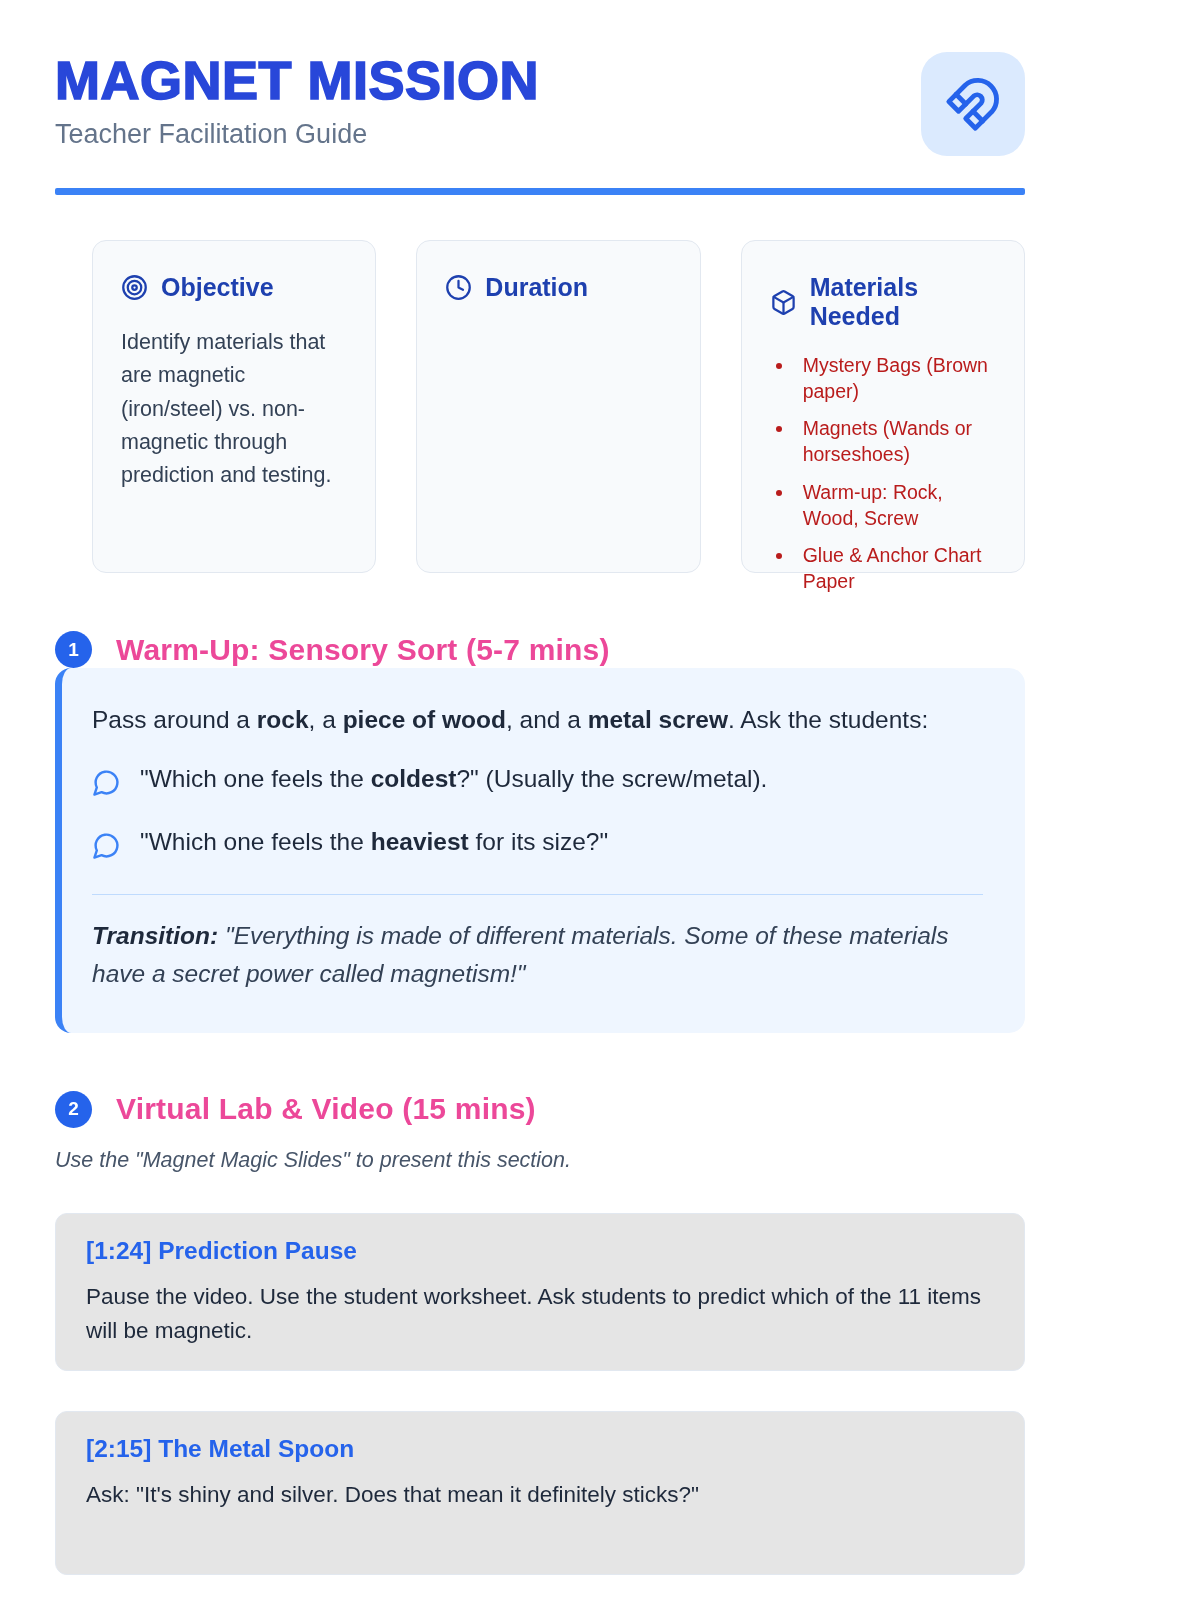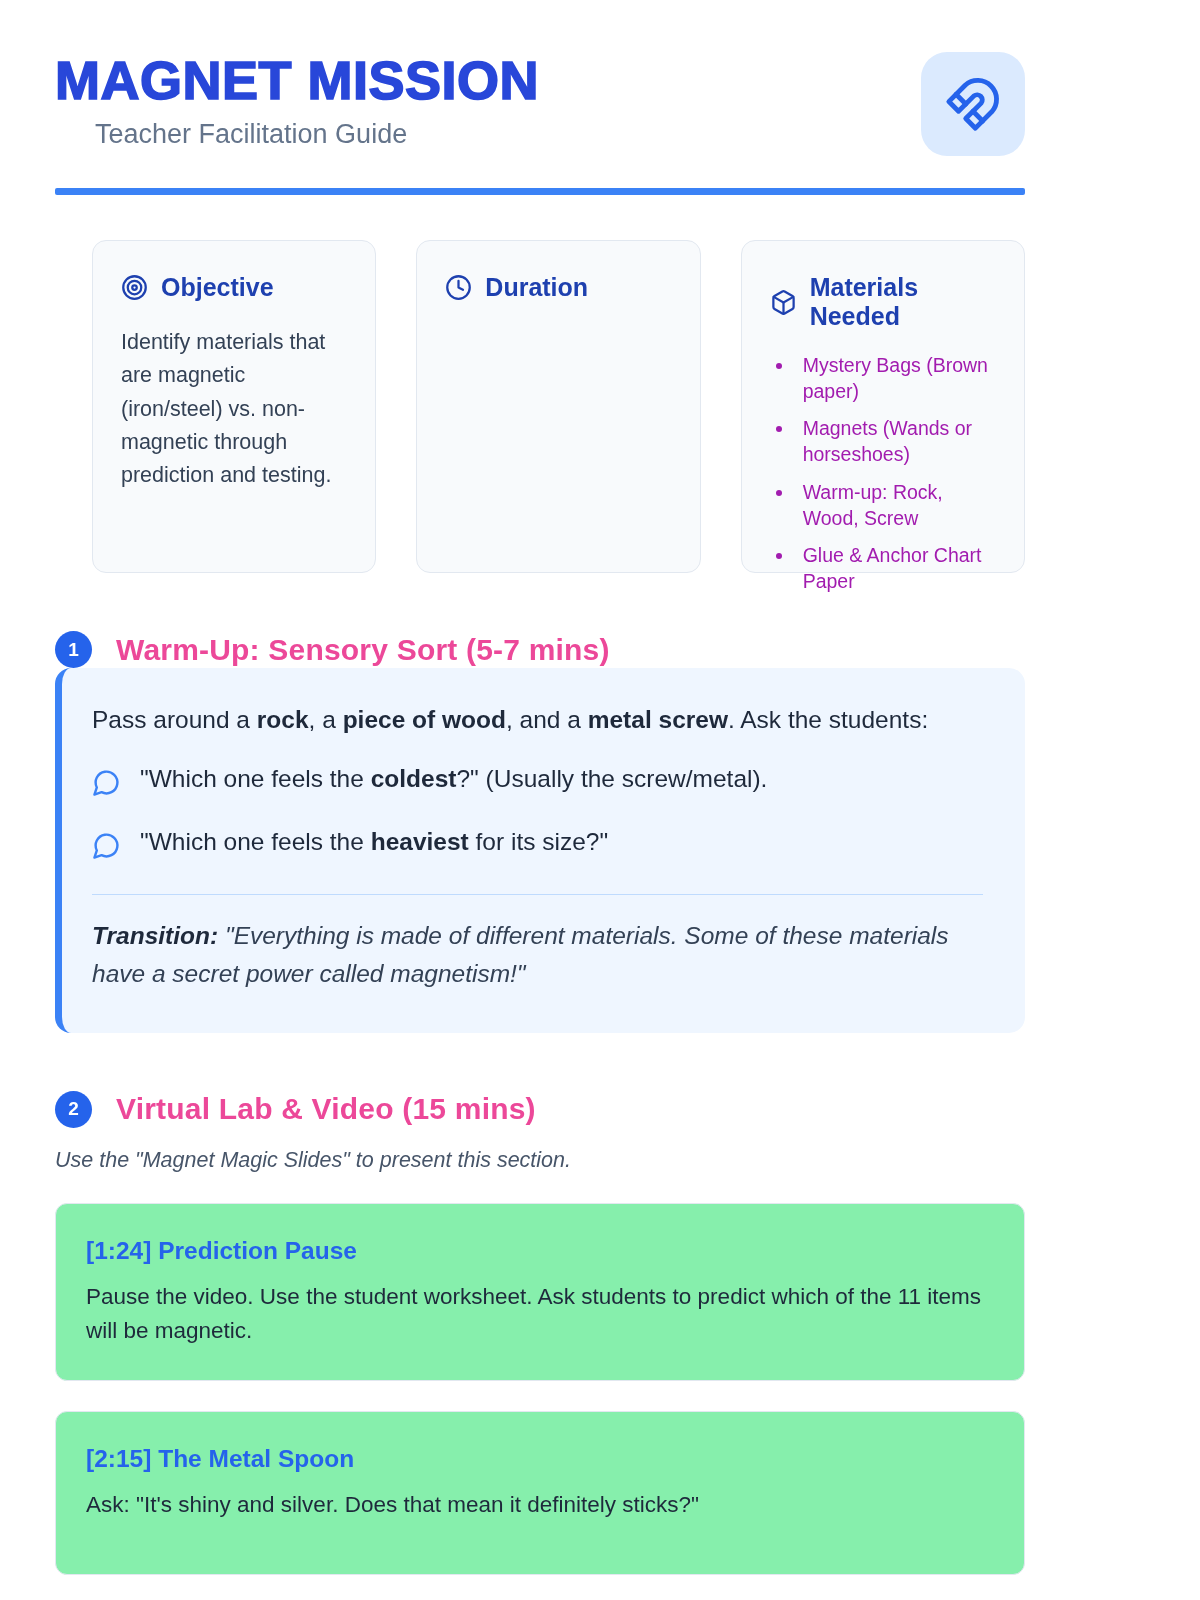--- a/index.html
+++ b/index.html
@@ -11,39 +11,39 @@
     overflow:hidden;
   }
   .page { padding:52px 55px 0 55px; width:1080px; }
 
   
   .header { display:flex; justify-content:space-between; align-items:flex-start; }
   .page-title {
     font-size:54px; font-weight:800; color:#2847D9; line-height:1.05;
     letter-spacing:0.5px; -webkit-text-stroke:1.7px #2847D9;
   }
-  .page-subtitle { margin-top:10px; font-size:27px; color:#64748B;margin-left:40px; }
+  .page-subtitle { margin-top:10px; font-size:27px; color:#64748B; }
   .icon-tile {
     width:104px; height:104px; background:#DBEAFE; border-radius:26px;
     display:flex; align-items:center; justify-content:center; flex:none;
   }
   .icon-tile svg { width:58px; height:58px; }
 
   .rule { height:7px; background:#3B82F6; margin-top:32px; border-radius:2px; }
 
   
   .cards { display:grid; grid-template-columns:repeat(3,1fr); gap:40px; margin-top:45px;padding-left:37px; }
   .card {
     background:#F8FAFC; border:1px solid #E2E8F0; border-radius:14px;
     padding:32px 28px; height:333px;
   }
   .card-head { display:flex; align-items:center; gap:13px; color:#1E40AF; font-size:25px; font-weight:700; }
   .card-head svg { width:27px; height:27px; flex:none; }
   .card-body { margin-top:24px; font-size:21.5px; line-height:1.55; color:#334155; }
-  .materials-list { margin-top:22px; padding-left:25px; font-size:19.5px; line-height:1.32; color:#a21caf; }
+  .materials-list { margin-top:22px; padding-left:25px; font-size:19.5px; line-height:1.32; color:#b91c1c; }
   .materials-list li { margin-bottom:12px; padding-left:8px; }
 
   
   .section-head { display:flex; align-items:center; gap:24px; margin-top:58px; }
   .badge {
     width:37px; height:37px; border-radius:50%; background:#2563EB; color:#fff;
     font-size:19px; font-weight:700; display:flex; align-items:center; justify-content:center; flex:none;
   }
   .section-title { font-size:30px; font-weight:800; color:#ec4899; letter-spacing:0.2px; }
 
@@ -56,22 +56,22 @@
   .q-row { display:flex; align-items:flex-start; gap:19px; margin-top:31px; font-size:24.5px; color:#1E293B; }
   .q-row svg { width:29px; height:29px; flex:none; margin-top:3px; }
   .callout-divider { height:1px; background:#BFDBFE; margin-top:34px; }
   .transition { margin-top:22px; font-style:italic; font-size:24.5px; line-height:1.55; color:#334155; }
   .transition b { color:#1E293B; }
 
   .note { margin-top:20px; font-style:italic; font-size:21.5px; color:#475569; }
 
   
   .vcard {
-    margin-top:30px; background:#86efac; border:1.5px solid #E2E8F0;
-    border-radius:12px; padding:33px 30px;
+    margin-top:40px; background:#e5e5e5; border:1.5px solid #E2E8F0;
+    border-radius:12px; padding:23px 30px;
   }
   .vcard-title { font-size:24.5px; font-weight:700; color:#2563EB; }
   .vcard-body { margin-top:15px; font-size:22.5px; line-height:1.5; color:#1E293B; font-weight:500; }
   .vcard-b { min-height:164px; }
 </style>
 </head>
 <body>
 
 <div class="page">
 

